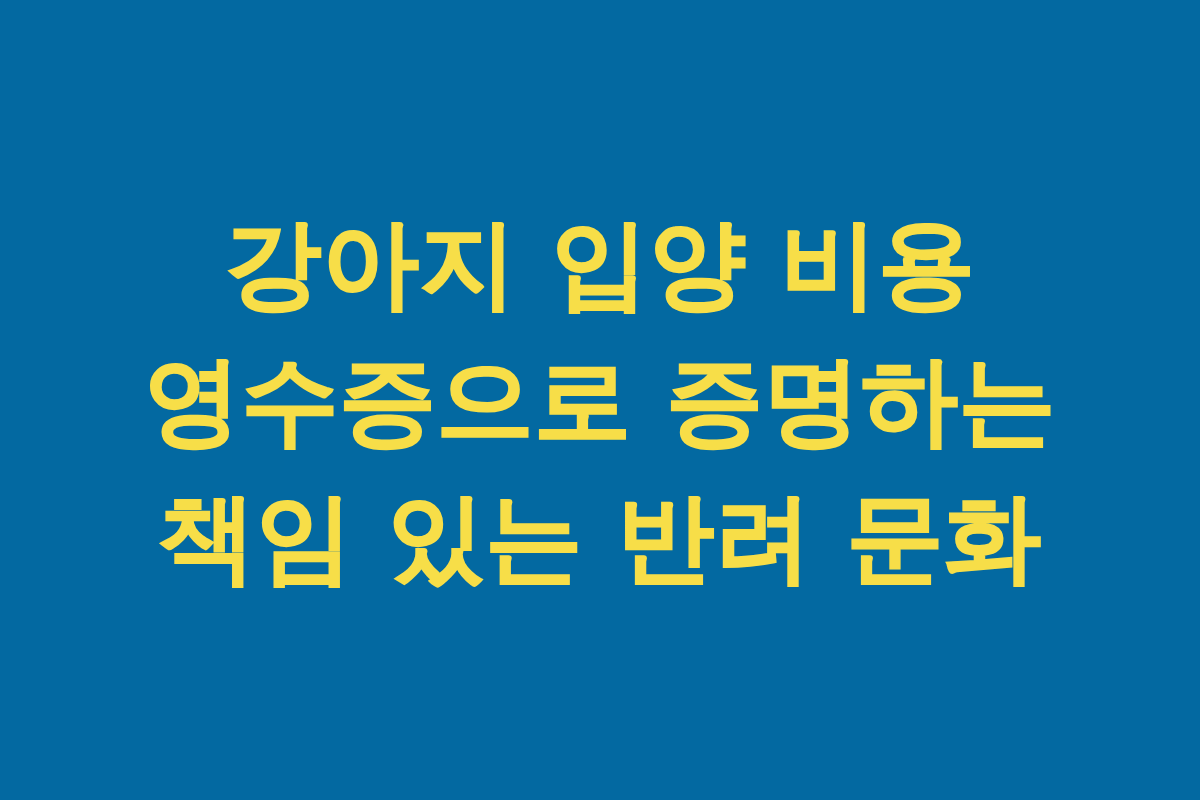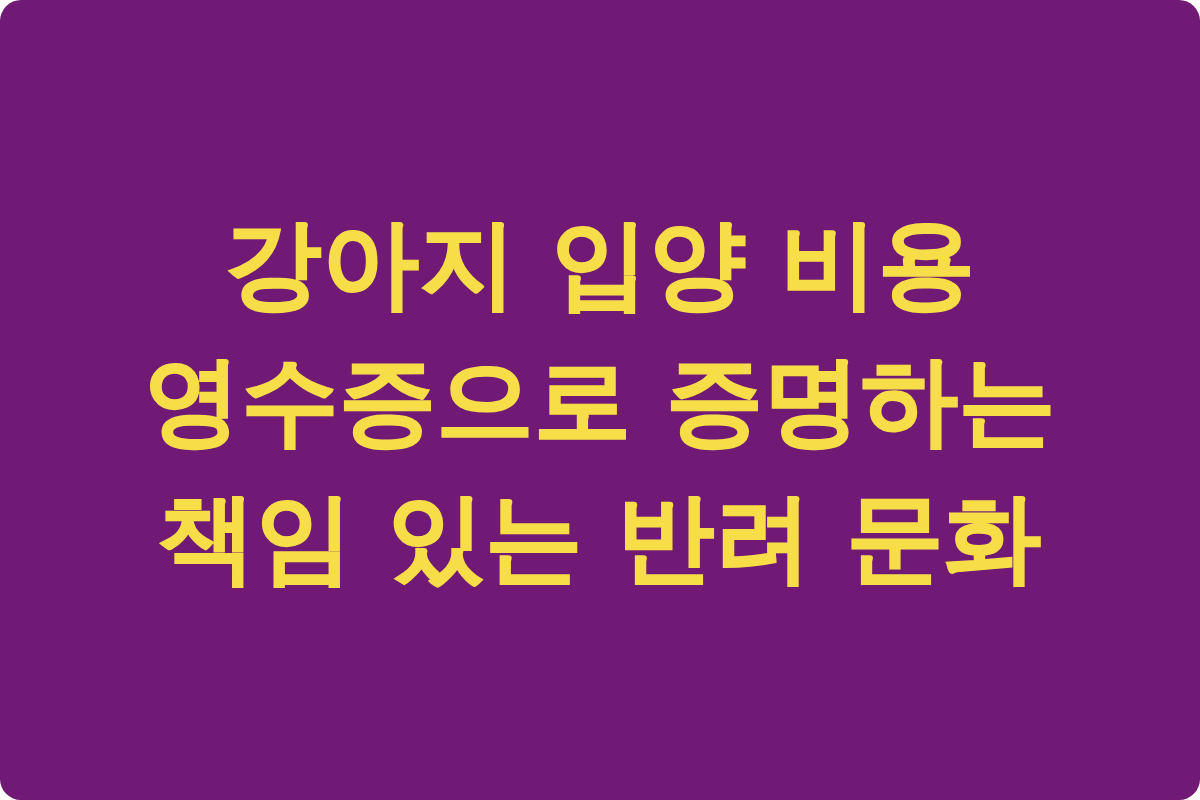--- a/index.html
+++ b/index.html
@@ -47,21 +47,21 @@
     overflow-wrap: break-word;
     text-align: center;
     
     paint-order: stroke fill;
     -webkit-text-stroke: 1.5px #f7de48;
   }
 </style>
 </head>
 <body>
 
-<div class="banner" style="background-color: #701a75; border-radius: 21px;">
+<div class="banner" style="background-color: #0369a1;">
 
   <div class="headline-block">
 
     <h1 class="headline" style="color: rgb(247, 222, 72); -webkit-text-stroke-color: rgb(247, 222, 72);">강아지 입양 비용 영수증으로 증명하는 책임 있는 반려 문화</h1>
 
   </div>
 
 </div>
 
 </body></html>

